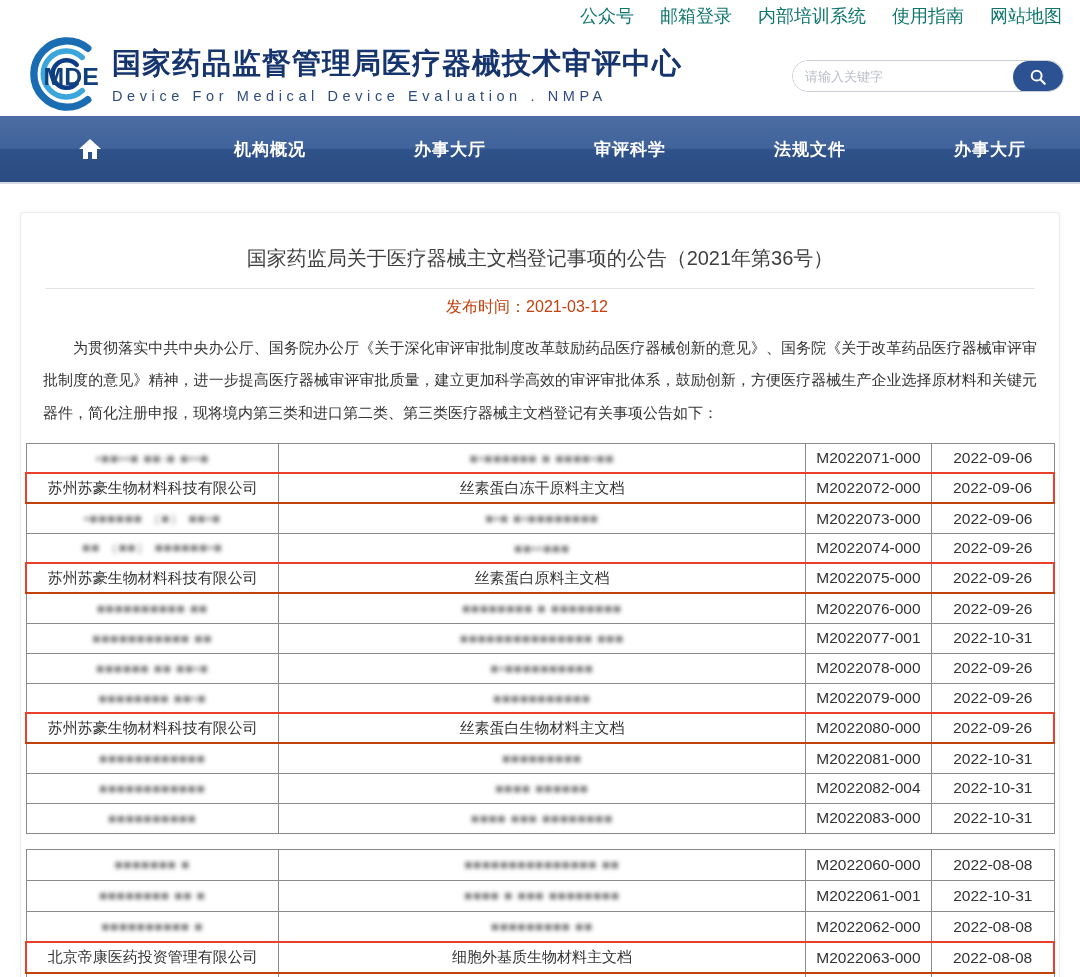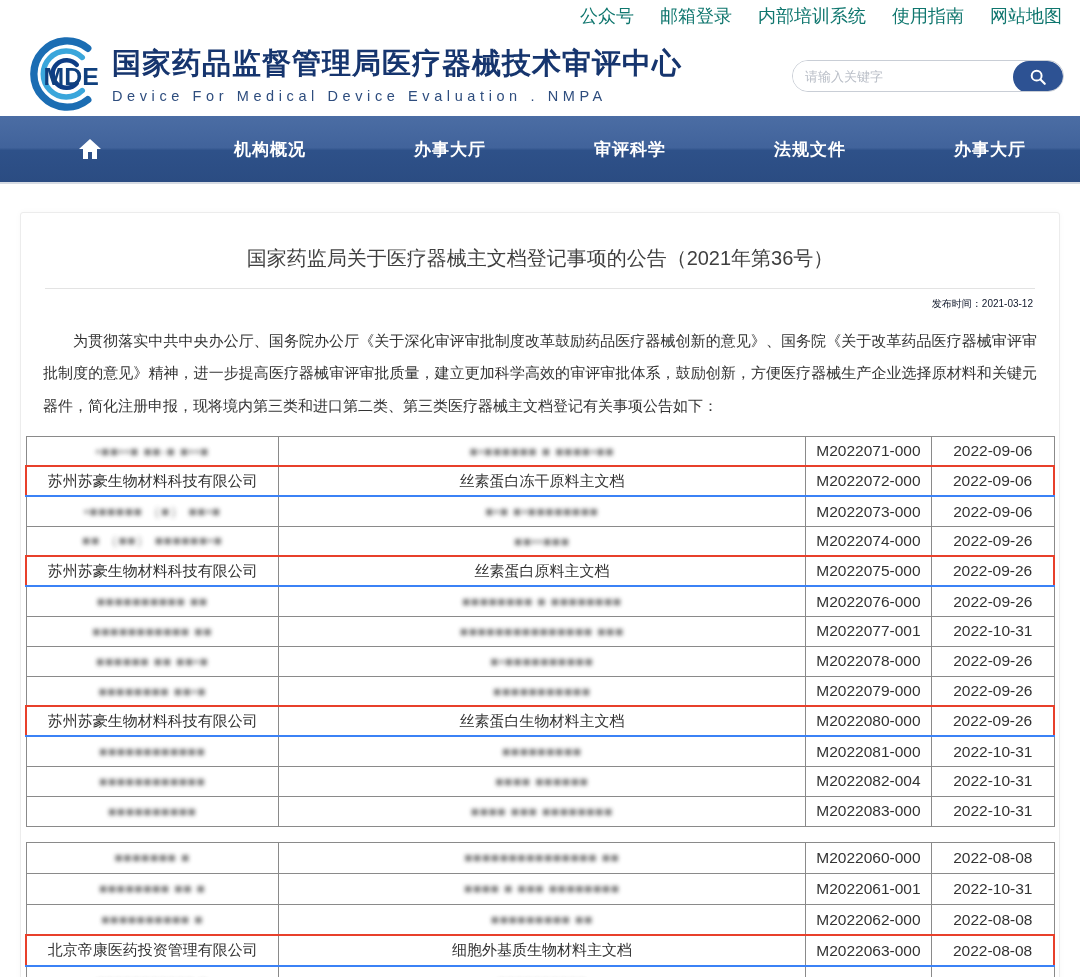--- a/index.html
+++ b/index.html
@@ -29,37 +29,37 @@
   .nav { height:68px; background:linear-gradient(#4b6da4 0%, #41639b 48%, #2e5189 52%, #2b4c82 100%);
     border-bottom:2px solid #d6dbe3; display:flex; }
   .nav-item { flex:1; display:flex; align-items:center; justify-content:center;
     color:#fff; font-size:17px; font-weight:bold; cursor:pointer; letter-spacing:1px; }
 
   
   .card { margin:28px 20px 0 20px; width:1040px; border:1px solid #ececec; border-radius:3px;
     background:#fff; box-shadow:0 0 6px rgba(0,0,0,.03); padding-top:24px; }
   .article-title { text-align:center; font-size:20px; color:#3f3f3f; padding:8px 60px 16px; }
   .divider { border-top:1px solid #e3e3e3; margin:0 24px; }
-  .pubdate { text-align:right; font-size:10px; color:#0f172a; padding:8px 26px 4px 0; }
+  .pubdate { text-align:center; font-size:16px; color:#c2410c; padding:8px 26px 4px 0; }
   .body-text { font-size:15px; color:#333; line-height:2.15; text-align:justify;
     padding:10px 22px 14px 22px; text-indent:2em; }
 
   
   .tablewrap { padding:0 4px; }
   table { width:100%; border-collapse:collapse; table-layout:fixed; }
   td { border:1px solid #8a8a8a; text-align:center; font-size:15px; color:#333;
     height:30px; padding:1px 6px; overflow:hidden; white-space:nowrap; }
   .t2 td { height:31px;text-align:center; }
   col.c-company { width:24.6%; }
   col.c-doc { width:51.2%; }
   col.c-num { width:12.3%; }
   col.c-date { width:11.9%; }
   td.num, td.date { font-size:15.5px; }
   .blur { filter:blur(2.2px); color:#555; opacity:.8; font-size:13px; letter-spacing:1px; }
-  tr.hl td { border-top:2px solid #e8402b; border-bottom:2px solid #3b82f6; }
+  tr.hl td { border-top:2px solid #e8402b; border-bottom:2px solid #c2410c; }
   tr.hl td:first-child { border-left:2px solid #e8402b; }
   tr.hl td:last-child { border-right:2px solid #e8402b; }
   .tgap { height:15px; }
 </style>
 </head>
 <body>
 
 <div class="topbar">
   <a href="#">公众号</a>
   <a href="#">邮箱登录</a>

